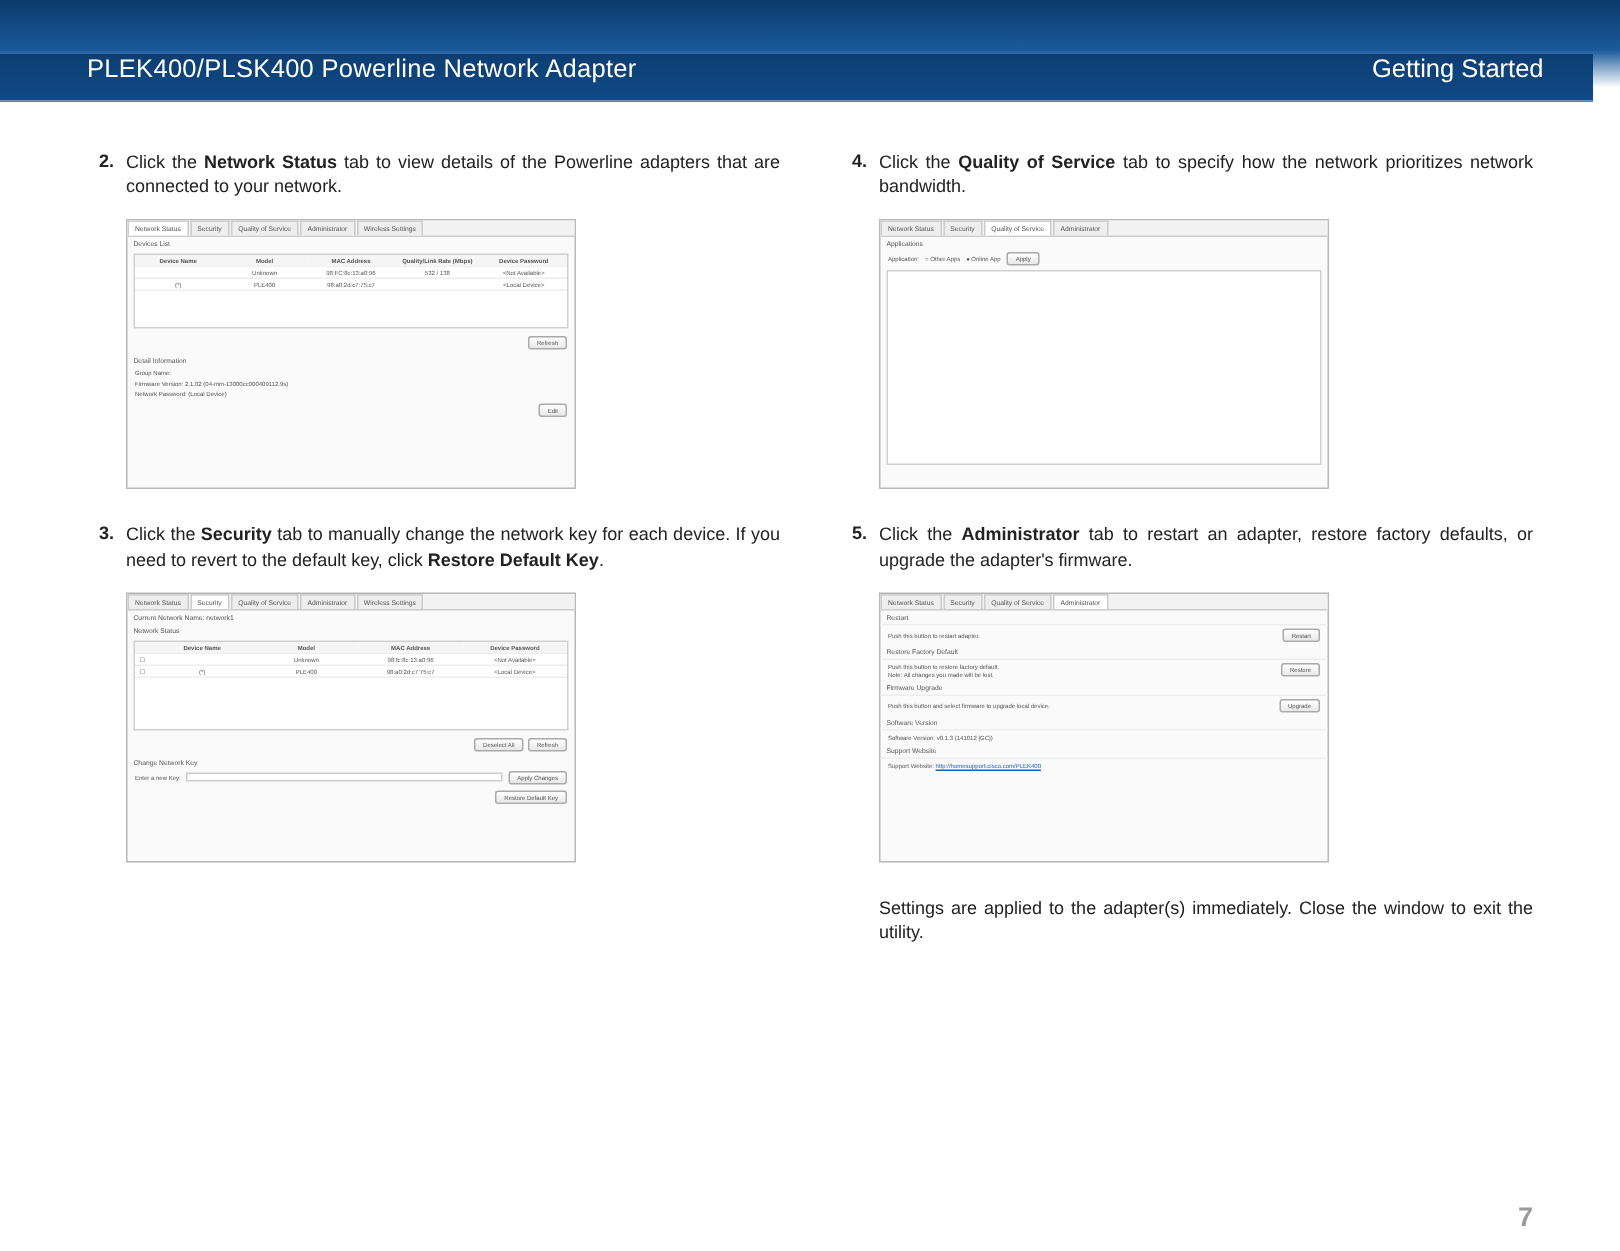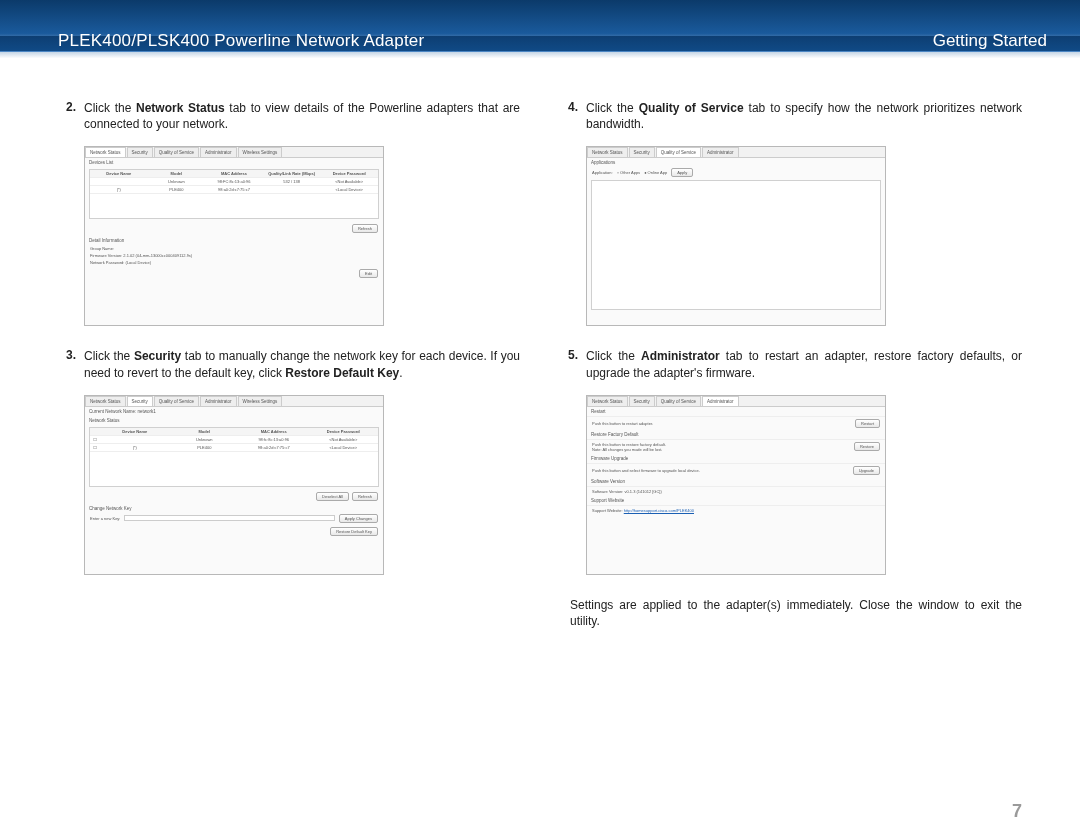--- a/index.html
+++ b/index.html
@@ -3,25 +3,25 @@
 <meta charset="utf-8">
 <style>
   * { box-sizing: border-box; margin: 0; padding: 0; }
   html, body { width: 1080px; height: 834px; font-family: "Segoe UI", "Helvetica Neue", Arial, sans-serif; }
   body {
     background: linear-gradient(180deg, #0b3a6a 0%, #1a5a9c 4%, #ffffff 7%, #ffffff 100%);
     position: relative;
   }
   .header {
     position: absolute;
-    top: 36px; left: 0; right: 0;
-    height: 16px;
+    top: 36px; left: 0; right: 18px;
+    height: 32px;
     background: linear-gradient(180deg,#0d3e72,#104a86);
     display: flex;
-    align-items: flex-end;
+    align-items: flex-start;
     color: #fff;
     font-weight: 300;
     border-bottom: 1px solid #4b86c4;
   }
   .header .title { padding-left: 58px; font-size: 17px; letter-spacing: .2px; }
   .header .section { margin-left: auto; padding-right: 33px; font-size: 17px; }
   .page {
     position: absolute;
     top: 100px; left: 58px; right: 58px; bottom: 40px;
     display: flex;
@@ -50,21 +50,21 @@
   .tab.active { background:#fff; }
   .section-lbl { padding:2px 4px; font-size:4.5px; }
   .table { margin:2px 4px; border:1px solid #d0d0d0; background:#fff; min-height:50px; }
   .trow { display:flex; border-bottom:1px solid #eee; }
   .th,.td { flex:1; padding:1px 2px; font-size:4px; text-align:center; white-space:nowrap; overflow:hidden; }
   .th { font-weight:600; background:#f5f5f5; }
   .btns { display:flex; justify-content:flex-end; gap:3px; padding:3px 5px; }
   .btn { border:1px solid #aaa; border-radius:2px; background:linear-gradient(#fff,#e8e8e8); padding:1px 5px; font-size:4px; }
   .fieldrow { display:flex; padding:1px 5px; font-size:4px; gap:4px; align-items:center; }
   .page-num { position:absolute; bottom:12px; right:58px; font-size:18px; color:#9a9a9a; font-weight:600; }
-  .closing { margin-left:10px; margin-top:6px; font-size:12px; line-height:1.35; text-align: justify;}
+  .closing { margin-left:26px; margin-top:6px; font-size:12px; line-height:1.35; text-align: justify;}
   .shot-wide { width: 300px; }
   .kvline { padding:2px 5px; font-size:4px; display:flex; justify-content:space-between; align-items:center; border-top:1px solid #eee;}
   .bluelink { color:#1a5fb4; text-decoration:underline;}
 </style>
 </head>
 <body>
 
 <div class="header">
   <div class="title">PLEK400/PLSK400 Powerline Network Adapter</div>
   <div class="section">Getting Started</div>

